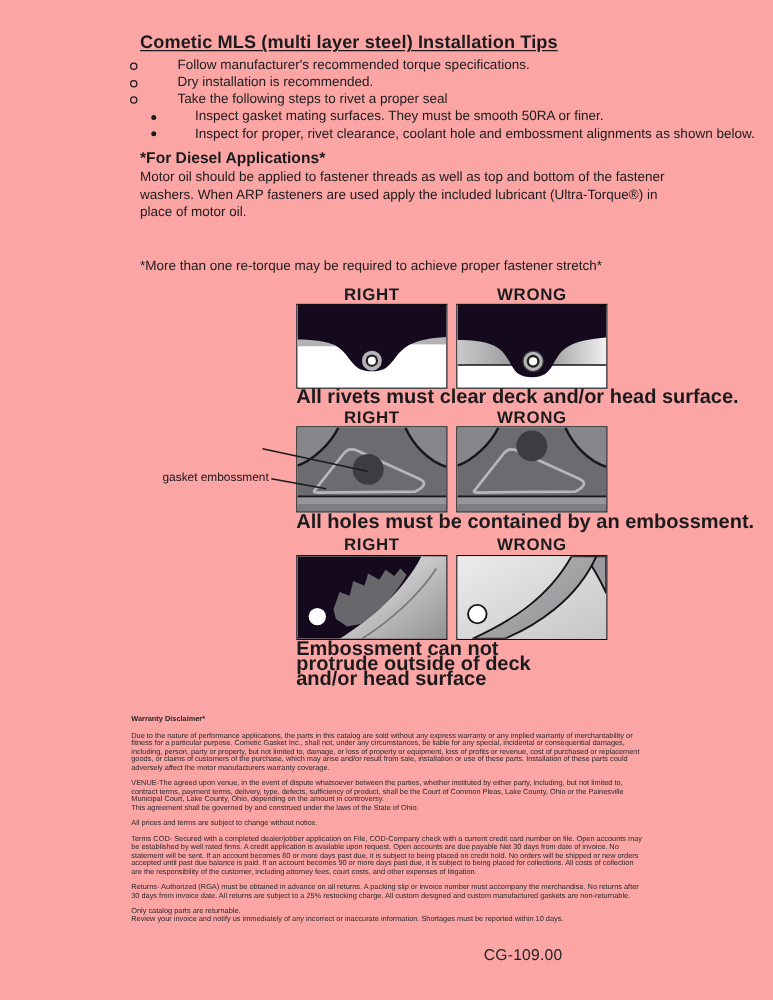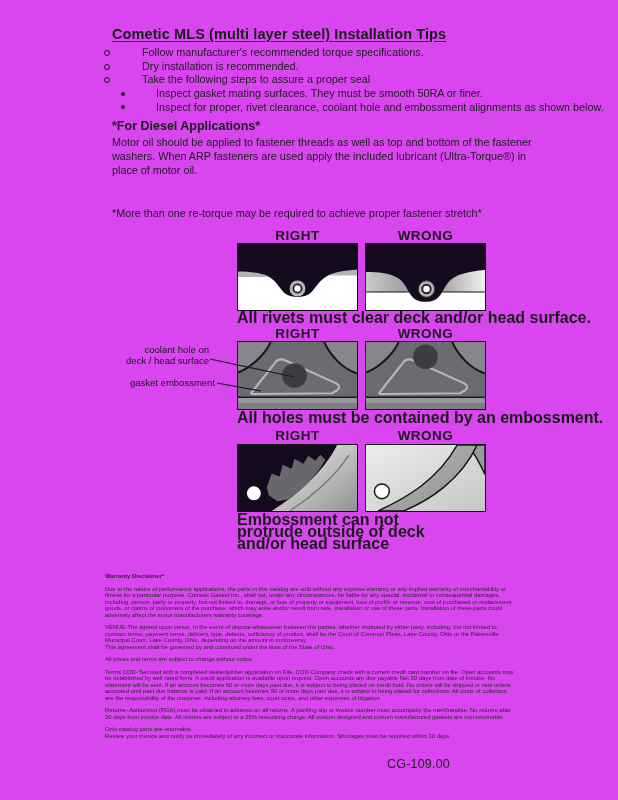--- a/index.html
+++ b/index.html
@@ -1,17 +1,17 @@
 <!DOCTYPE html>
 <html><head>
 <meta charset="utf-8">
 <style>
   html,body { margin:0; padding:0; background:#ffffff; }
   .page {
-    position:relative; width:618px; height:800px; background:#d946ef;
+    position:relative; width:618px; height:800px; background:#fca5a5;
     color:#1b1b1d; font-family:"Liberation Sans", sans-serif; overflow:hidden;
   }
   .abs { position:absolute; }
 
   .title {
     left:112px; top:26px; font-size:14.5px; font-weight:bold;
     text-decoration:underline; text-underline-offset:2px; letter-spacing:0.1px;
   }
 
   .bullets { left:104px; top:46px; font-size:10.8px; line-height:13.7px; }
@@ -67,21 +67,21 @@
     <div class="b-row">
       <span class="marker-o"></span>
       <span>Follow manufacturer's recommended torque specifications.</span>
     </div>
     <div class="b-row">
       <span class="marker-o"></span>
       <span>Dry installation is recommended.</span>
     </div>
     <div class="b-row">
       <span class="marker-o"></span>
-      <span>Take the following steps to assure a proper seal</span>
+      <span>Take the following steps to rivet a proper seal</span>
     </div>
     <div class="b-row sub">
       <span class="marker-f"></span>
       <span>Inspect gasket mating surfaces.  They must be smooth 50RA or finer.</span>
     </div>
     <div class="b-row sub">
       <span class="marker-f"></span>
       <span>Inspect for proper, rivet clearance, coolant hole and embossment alignments as shown below.</span>
     </div>
   </div>
@@ -130,24 +130,20 @@
         <circle cx="61" cy="45" r="3.3" fill="#ffffff"></circle>
       </g>
     </svg>
   </div>
 
   <div class="abs fig-cap cap1">All rivets must clear deck and/or head surface.</div>
 
   <div class="abs fig-h col-l hr2">RIGHT</div>
   <div class="abs fig-h col-r hr2">WRONG</div>
 
-  <div class="abs fig-lbl lbl-coolant">
-    <div>coolant hole on</div>
-    <div>deck / head surface</div>
-  </div>
   <div class="abs fig-lbl lbl-emboss">gasket embossment</div>
 
   <svg class="abs leader-svg" viewBox="0 0 100 45">
     <line x1="5" y1="7" x2="89" y2="25" stroke="#1a1a1c" stroke-width="1.2"></line>
     <line x1="12" y1="31" x2="56" y2="39" stroke="#1a1a1c" stroke-width="1.2"></line>
   </svg>
 
   <div class="abs panel col-l pr2">
     <svg viewBox="0 0 120 68" preserveAspectRatio="none">
       <rect x="0" y="0" width="120" height="68" fill="#757579"></rect>

